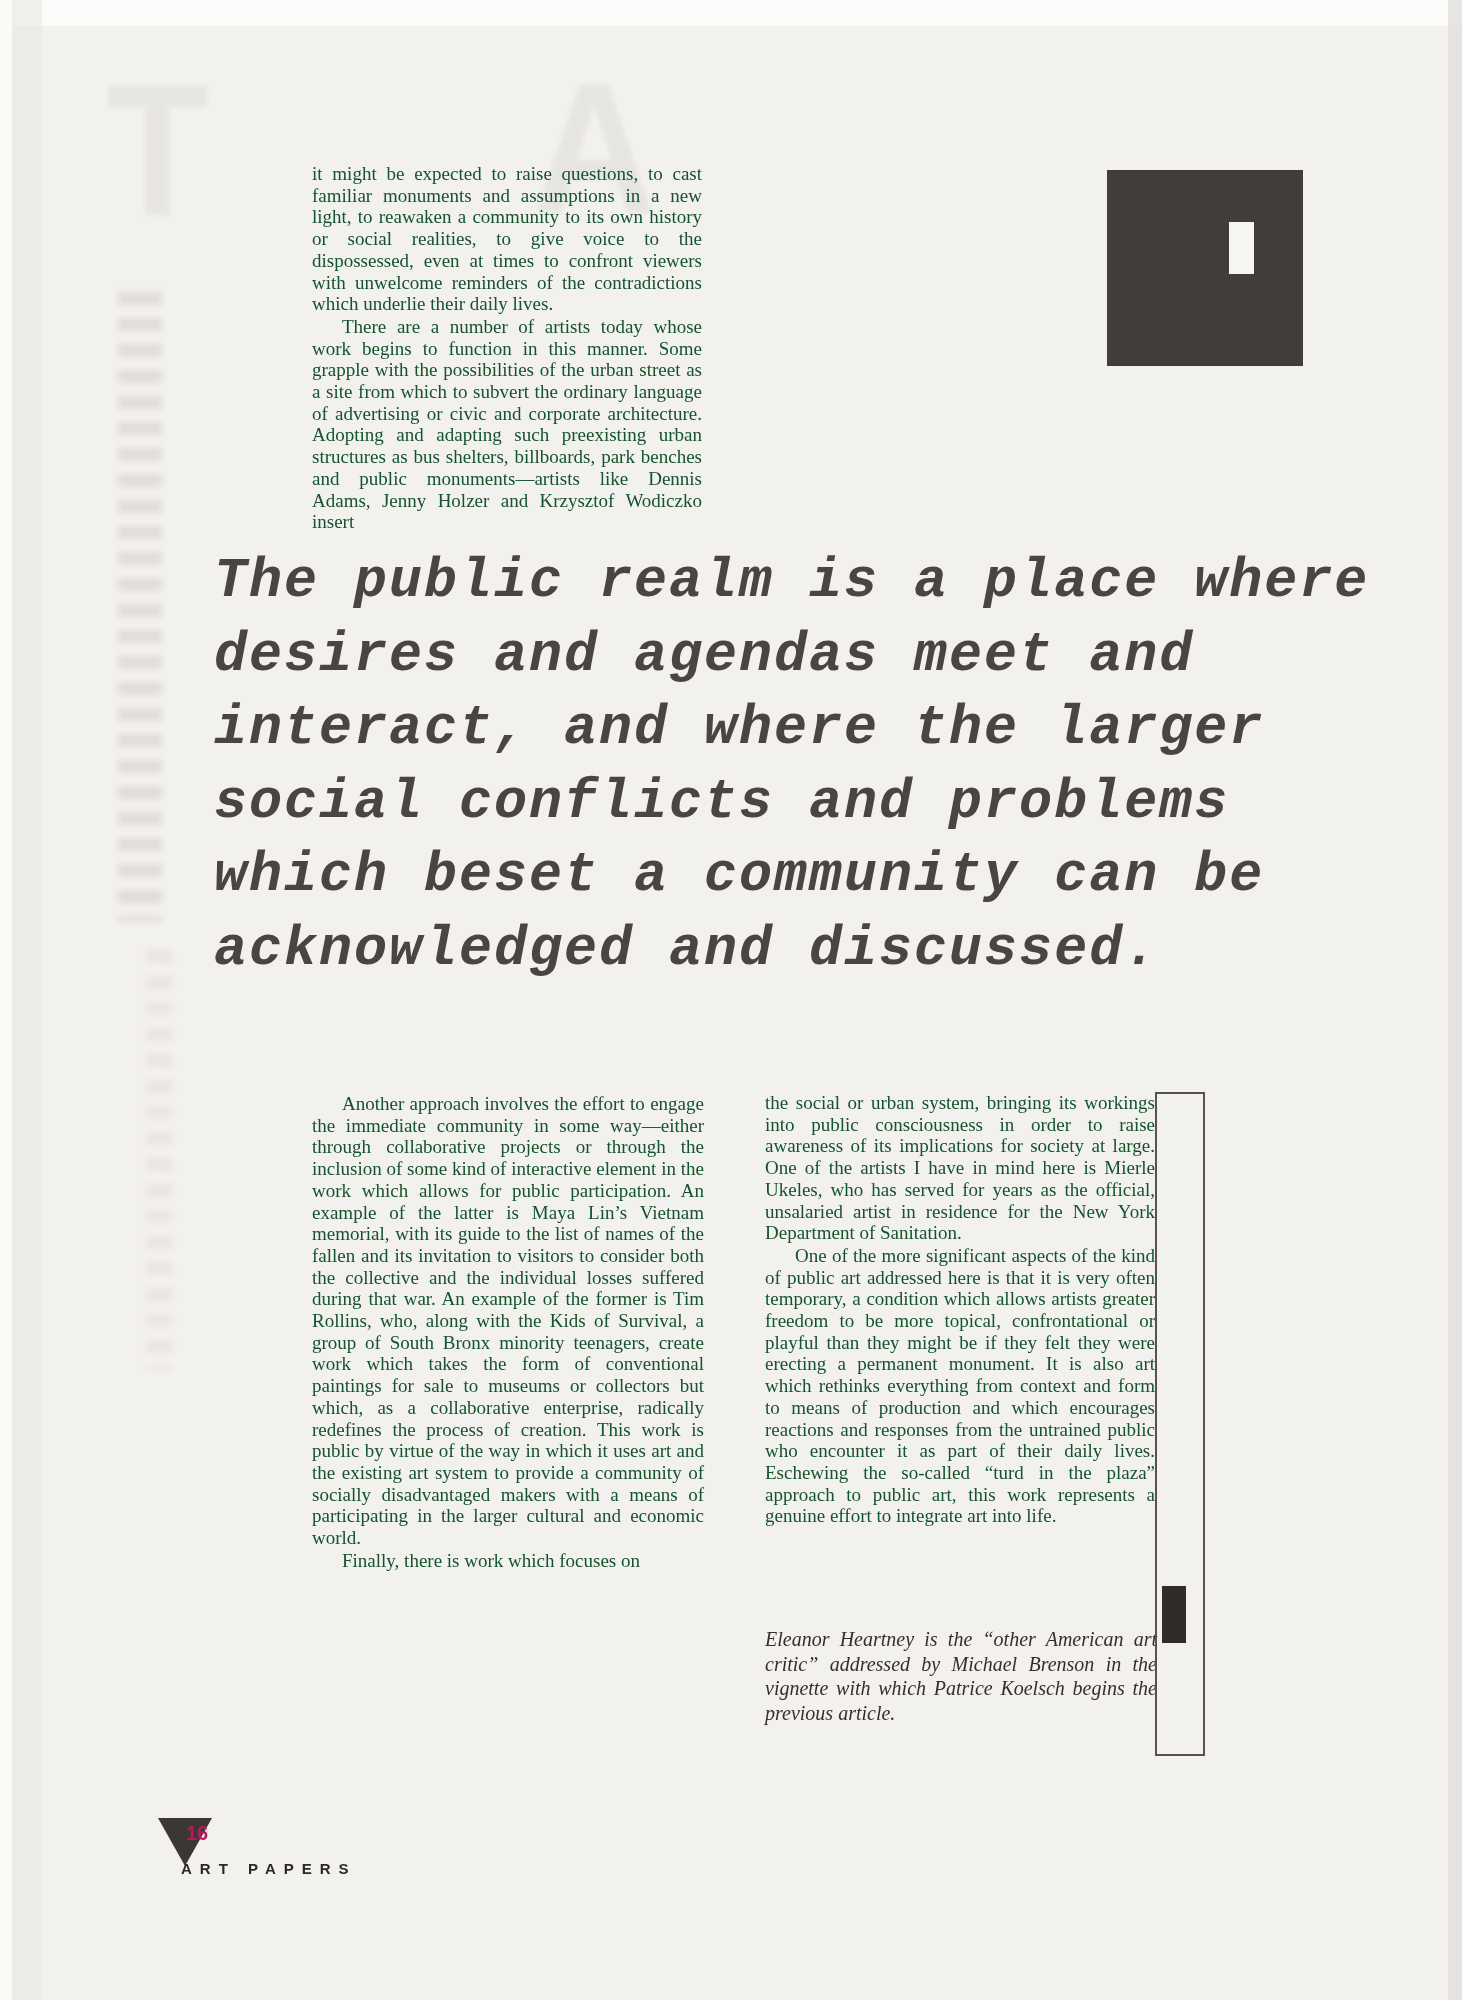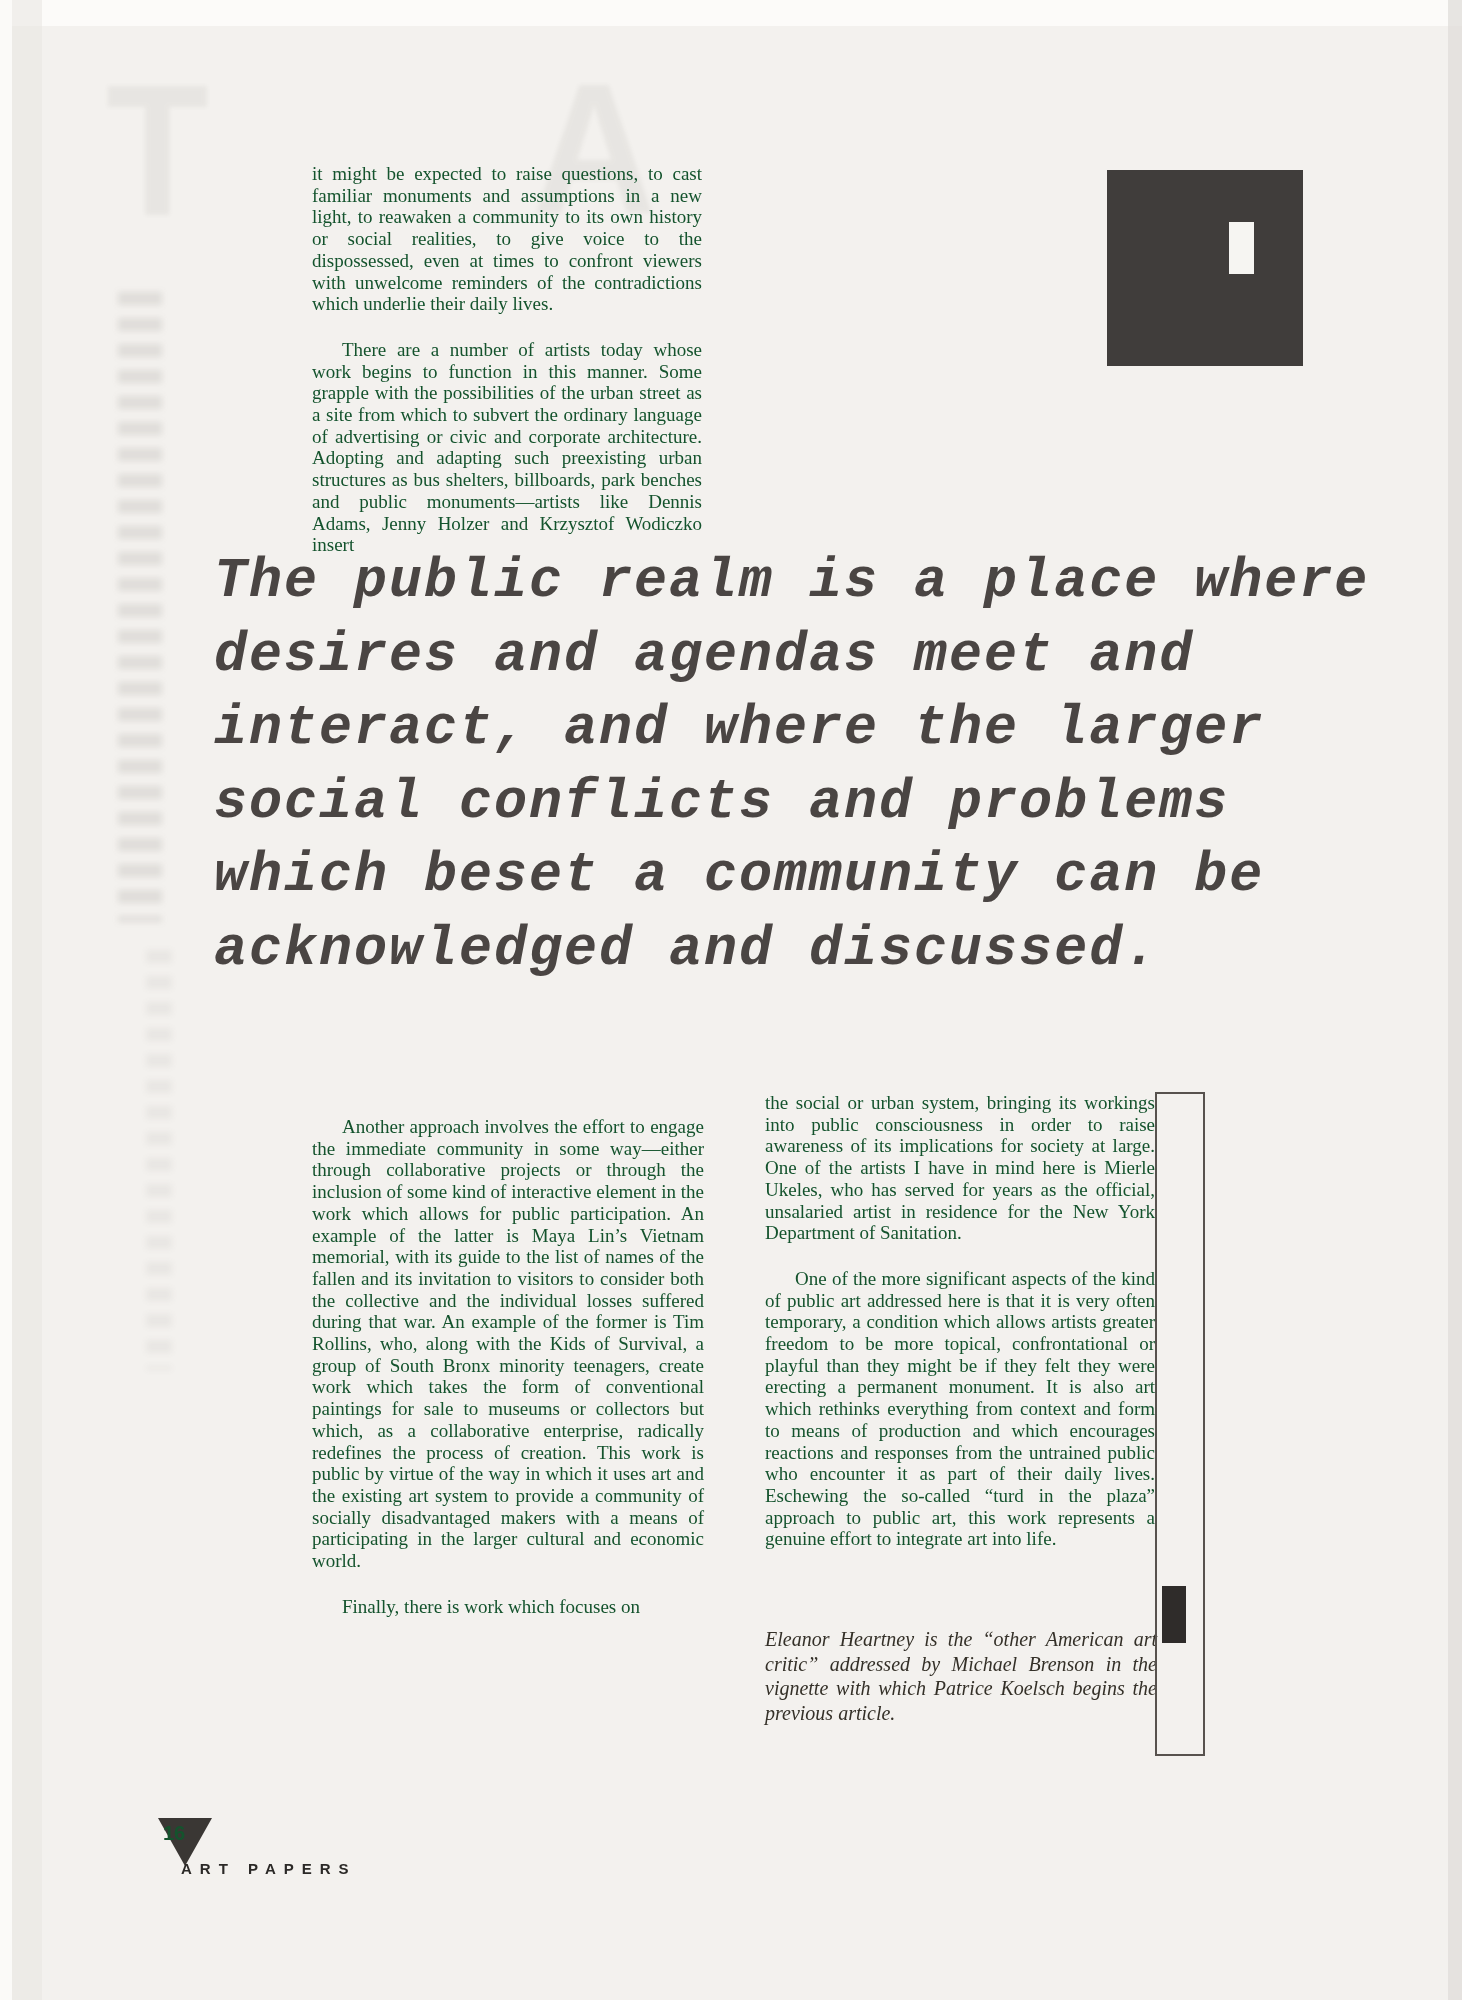--- a/index.html
+++ b/index.html
@@ -26,21 +26,21 @@
   }
   #bleed-bar-1{left:118px;top:292px;width:44px;height:630px;}
   #bleed-bar-2{left:146px;top:950px;width:26px;height:420px;opacity:.55;}
 
   
   .col{
     position:absolute;color:#14532d;font-size:19px;line-height:21.7px;
     text-align:justify;
   }
   .col p{margin:0;}
-  .col p.gap{margin-top:24px;}
+  .col p.gap{margin-top:1px;}
   .col p.indent{text-indent:30px;}
   .force-last{text-align-last:justify;}
   #intro-col{left:312px;top:163px;width:390px;}
   #bottom-left-col{left:312px;top:1092px;width:392px;}
   #bottom-right-col{left:765px;top:1092px;width:390px;}
 
   
   #black-square{position:absolute;left:1107px;top:170px;width:196px;height:196px;background:#403d3b;}
   #white-notch{position:absolute;left:122px;top:52px;width:25px;height:52px;background:#f6f5f2;}
 
@@ -65,22 +65,22 @@
   }
   #sidebar-black-bar{position:absolute;left:5px;top:492px;width:24px;height:57px;background:#2f2c2a;}
 
   
   #page-triangle{
     position:absolute;left:158px;top:1818px;width:0;height:0;
     border-left:27px solid transparent;border-right:27px solid transparent;
     border-top:48px solid #3a3734;
   }
   #page-number{
-    position:absolute;left:163px;top:1822px;width:54px;
-    font-family:"Liberation Sans", sans-serif;font-weight:bold;font-size:20px;color:#14532d;
+    position:absolute;left:170px;top:1822px;width:54px;text-align:center;
+    font-family:"Liberation Sans", sans-serif;font-weight:bold;font-size:20px;color:#be185d;
   }
   #magazine-title{
     position:absolute;left:181px;top:1860px;
     font-family:"Liberation Sans", sans-serif;font-weight:bold;
     font-size:15px;letter-spacing:8px;color:#2b2927;white-space:nowrap;
   }
 </style>
 </head>
 <body>
 

